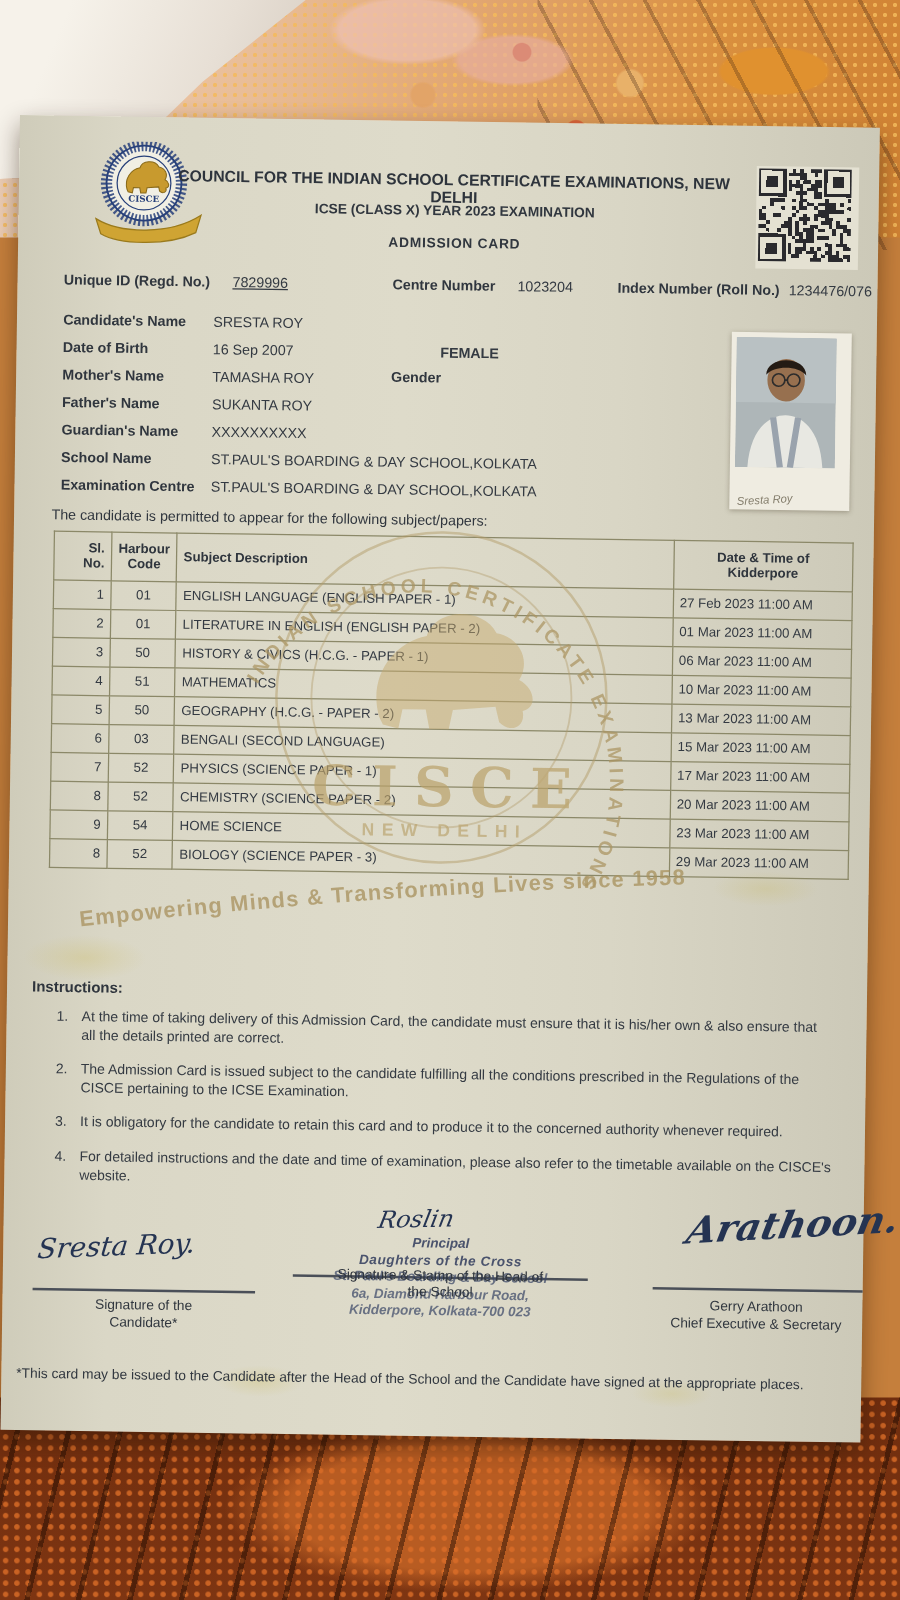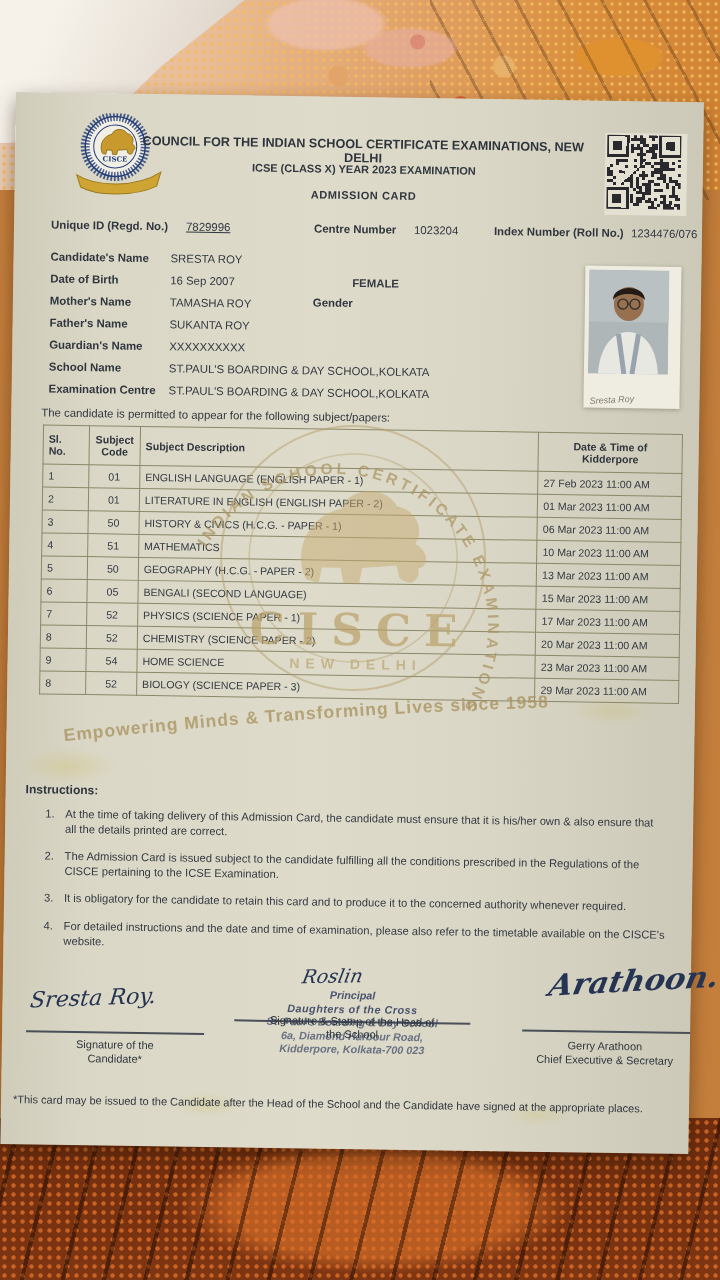--- a/index.html
+++ b/index.html
@@ -65,21 +65,21 @@
     box-shadow:0 1px 4px rgba(60,50,30,.35);padding:4px;}
   .photo-sig{position:absolute;left:6px;bottom:3px;font-size:9px;color:#6a6350;
     font-style:italic;transform:rotate(-4deg);opacity:.8;}
   
   .intro{left:30px;top:314px;font-size:11.4px;color:#30363e;}
   table.tt{position:absolute;left:32px;top:332px;width:640px;border-collapse:collapse;
     font-size:10.6px;color:#343a42;}
   table.tt th,table.tt td{border:1px solid #8b8868;padding:0 5px;}
   table.tt th{height:38px;font-size:10.6px;color:#2f353d;}
   table.tt td{height:22px;}
-  .c-sl{width:36px;text-align:left;}
+  .c-sl{width:36px;text-align:right;}
   .c-code{width:40px;text-align:center;}
   .c-desc{width:405px;text-align:left;}
   .c-date{width:137px;text-align:left;padding-left:8px;}
   
   .wm{left:0;top:296px;width:688px;height:372px;pointer-events:none;}
   
   .ins-title{left:20px;top:690px;font-size:12px;font-weight:bold;color:#2f353d;}
   .ins-item{left:40px;right:26px;font-size:11.2px;line-height:1.34;color:#343a42;}
   .ins-num{position:absolute;left:0;font-weight:normal;}
   .ins-txt{display:block;margin-left:20px;}
@@ -369,21 +369,21 @@
         <path d="M30,64 L36,104 M50,64 L44,104" stroke="#9aa3ad" stroke-width="5" fill="none"></path>
       </svg>
       <div class="photo-sig">Sresta Roy</div>
     </div>
 
     <div class="abs intro">The candidate is permitted to appear for the following subject/papers:</div>
     <table class="tt">
       <thead>
         <tr>
           <th class="c-sl"><span>Sl.</span><br><span>No.</span></th>
-          <th class="c-code"><span>Subject</span><br><span>Code</span></th>
+          <th class="c-code"><span>Harbour</span><br><span>Code</span></th>
           <th class="c-desc" style="text-align:left;"><span>Subject Description</span></th>
           <th class="c-date" style="text-align:center;"><span>Date &amp; Time of</span><br><span>Kidderpore</span></th>
         </tr>
       </thead>
       <tbody id="subject-rows">
           <tr>
             <td class="c-sl">1</td>
             <td class="c-code">01</td>
             <td class="c-desc">ENGLISH LANGUAGE (ENGLISH PAPER - 1)</td>
             <td class="c-date">27 Feb 2023 11:00 AM</td>
@@ -407,21 +407,21 @@
             <td class="c-date">10 Mar 2023 11:00 AM</td>
           </tr>
           <tr>
             <td class="c-sl">5</td>
             <td class="c-code">50</td>
             <td class="c-desc">GEOGRAPHY (H.C.G. - PAPER - 2)</td>
             <td class="c-date">13 Mar 2023 11:00 AM</td>
           </tr>
           <tr>
             <td class="c-sl">6</td>
-            <td class="c-code">05</td>
+            <td class="c-code">03</td>
             <td class="c-desc">BENGALI (SECOND LANGUAGE)</td>
             <td class="c-date">15 Mar 2023 11:00 AM</td>
           </tr>
           <tr>
             <td class="c-sl">7</td>
             <td class="c-code">52</td>
             <td class="c-desc">PHYSICS (SCIENCE PAPER - 1)</td>
             <td class="c-date">17 Mar 2023 11:00 AM</td>
           </tr>
           <tr>

